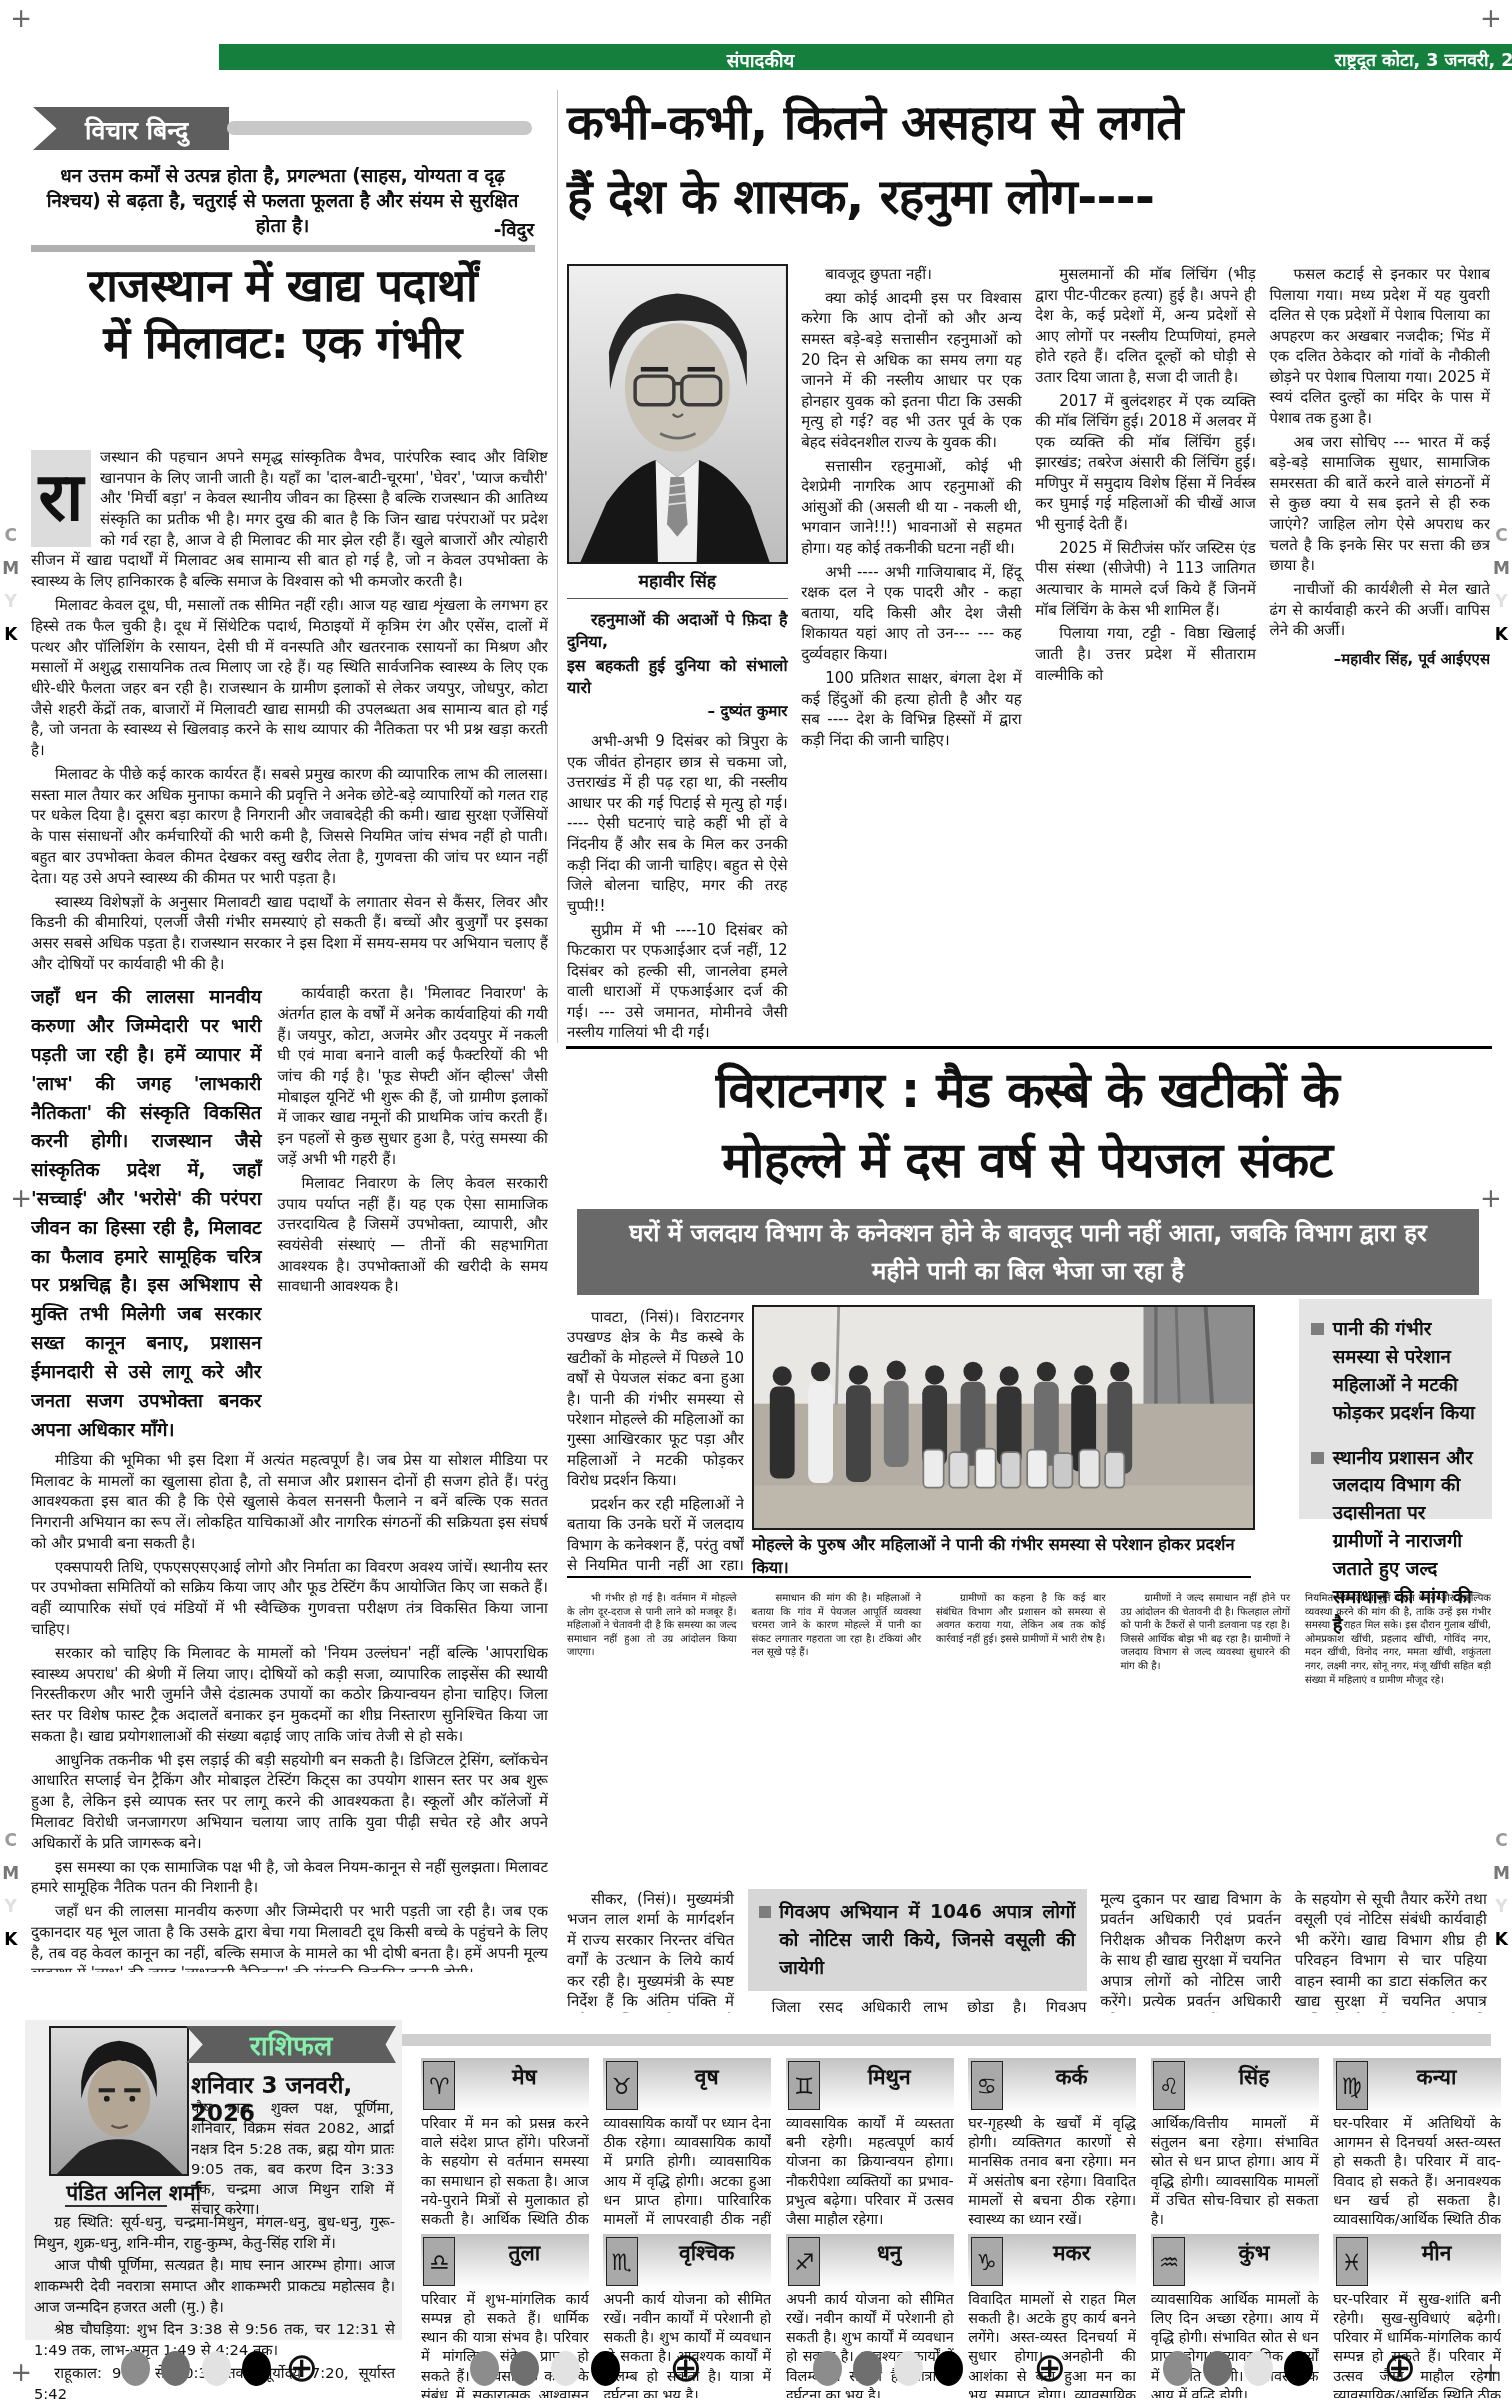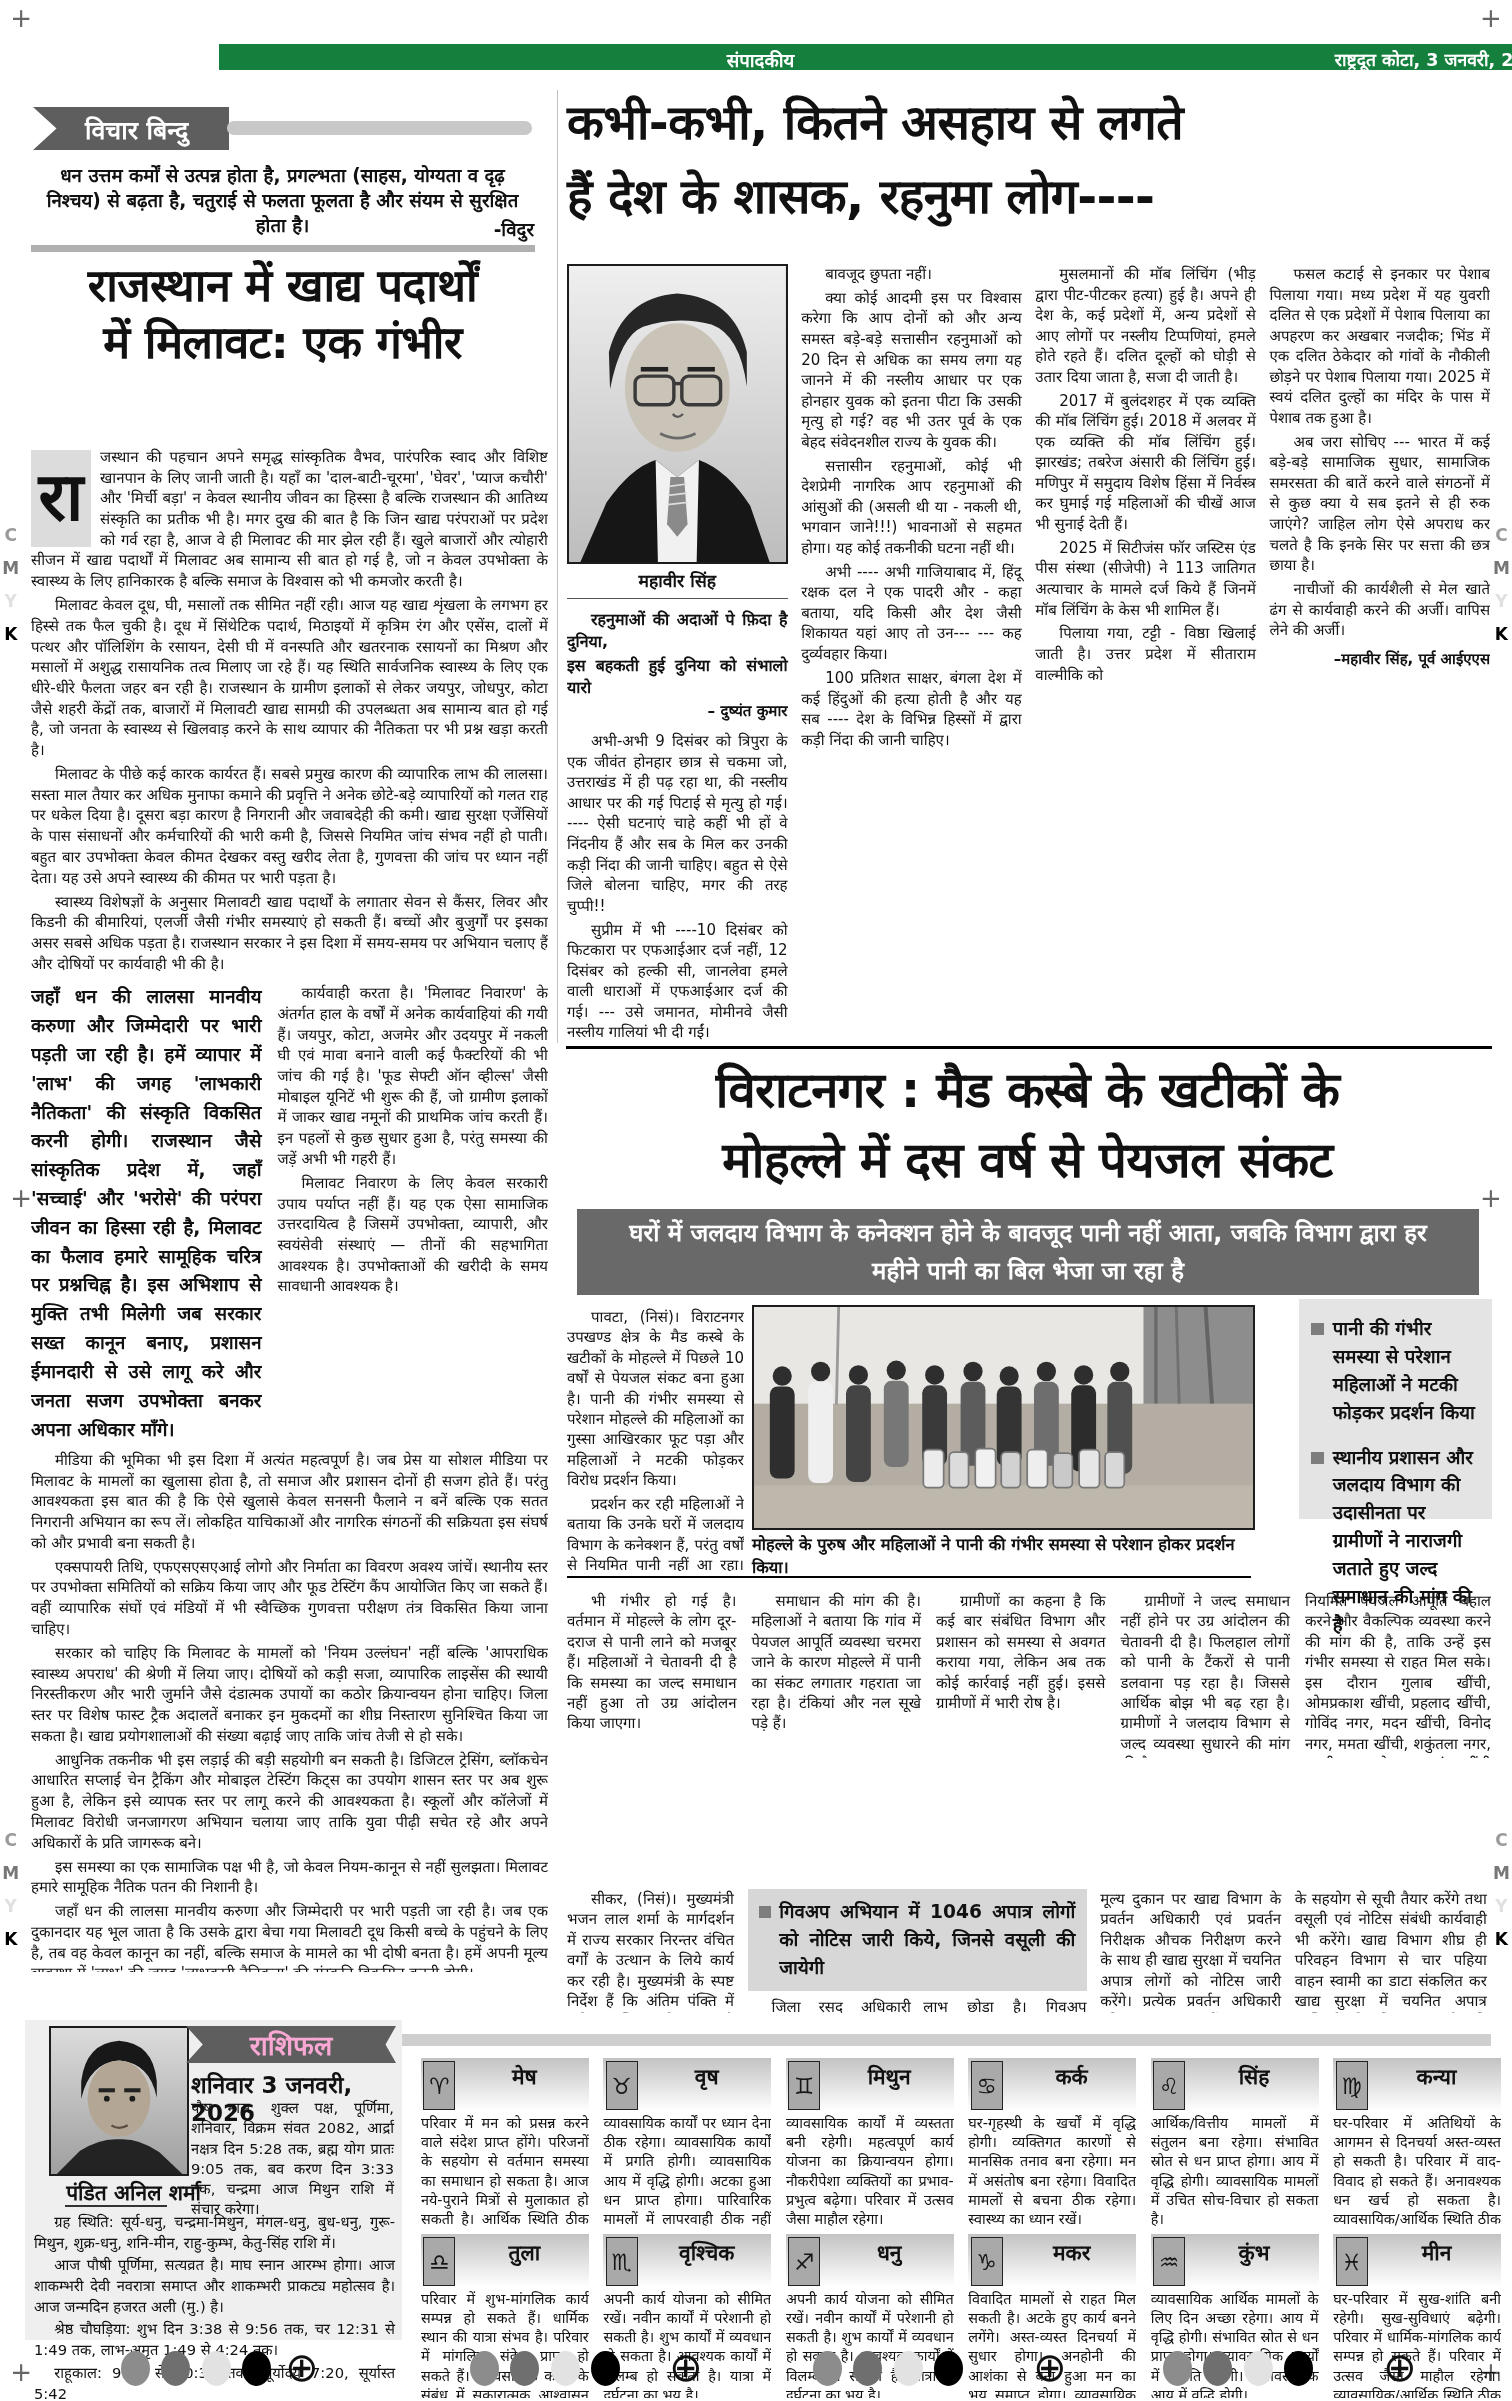--- a/index.html
+++ b/index.html
@@ -44,35 +44,35 @@
   .vn-sub{left:577px;top:1209px;width:902px;height:86px;background:#696969;color:#fff;display:flex;align-items:center;justify-content:center;
      text-align:center;font-size:24px;font-weight:700;line-height:1.6;padding:0 34px;box-sizing:border-box;}
   .vn-lead{left:567px;top:1307px;width:177px;height:264px;overflow:hidden;font-size:15px;line-height:1.36;}
   .vn-photo{left:752px;top:1305px;width:499px;height:221px;}
   .vn-cap{left:752px;top:1532px;width:499px;font-size:16.4px;font-weight:700;}
   .vn-side{left:1299px;top:1299px;width:193px;height:220px;background:#e4e4e4;padding:16px 12.4px;box-sizing:border-box;}
   .bullet{display:flex;gap:9px;margin-bottom:17px;}
   .sq{flex:0 0 12.4px;width:12.4px;height:12.4px;background:#7d7d7d;margin-top:8px;}
   .btext{font-size:18.6px;font-weight:700;line-height:1.5;}
   .vn-rule{left:567px;top:1576px;width:684px;height:2.3px;}
-  .vn-cols{left:567px;top:1591px;width:924px;height:167px;display:flex;gap:15px;overflow:hidden;font-size:15px;line-height:1.36;}
+  .vn-cols{left:567px;top:1591px;width:924px;height:167px;display:flex;gap:15px;overflow:hidden;font-size:10px;line-height:1.36;}
   .vn-c5{flex:0 0 186px;}
   
   .sk-head{left:567px;top:1765px;width:921px;font-size:49px;font-weight:900;text-align:center;line-height:1.38;letter-spacing:-0.6px;}
   .sk-body{left:567px;top:1889px;width:924px;height:124px;display:flex;gap:13.6px;overflow:hidden;font-size:15px;line-height:1.36;}
   .sk-c1{flex:0 0 167px;}
   .sk-mid{flex:0 0 339px;}
   .sk-box{background:#d7d7d7;padding:9px 11.3px;display:flex;gap:8px;}
   .sk-boxtext{font-size:18.6px;font-weight:700;line-height:1.5;}
   .sk-midcols{display:flex;gap:12.4px;margin-top:6.8px;}
   .sk-midcols>div{flex:1;min-width:0;}
   .sk-c4{flex:0 0 181px;}.sk-c5{flex:0 0 192px;}
   
   .rf-panel{left:25.4px;top:2020px;width:377px;height:320px;background:#efefef;}
-  .rf-ribbon{left:186px;top:2026px;width:210px;height:37px;background:#5e5e5e;color:#f9a8d4;
+  .rf-ribbon{left:186px;top:2026px;width:210px;height:37px;background:#5e5e5e;color:#86efac;
      clip-path:polygon(0 0,100% 0,95% 50%,100% 100%,0 100%,8% 50%);
      display:flex;align-items:center;justify-content:center;font-size:27px;font-weight:700;}
   .rf-bar{left:402px;top:2034px;width:1089px;height:12.4px;background:#cfcfcf;}
   .rf-photo{left:49px;top:2026px;width:136px;height:146px;}
   .rf-astro{left:32px;top:2178px;width:169px;text-align:right;font-weight:700;font-size:21px;}
   .rf-astro-rule{left:65px;top:2205px;width:102px;height:1.7px;background:#333;}
   .rf-date{left:191px;top:2068px;width:204px;font-size:23px;font-weight:700;}
   .rf-panchang{left:191px;top:2098px;width:203px;font-size:14.7px;line-height:1.38;}
   .rf-lower{left:34px;top:2212px;width:361px;font-size:14.7px;line-height:1.4;}
   .rf-lower p{margin:0 0 2.3px 0;text-indent:20.3px;}

